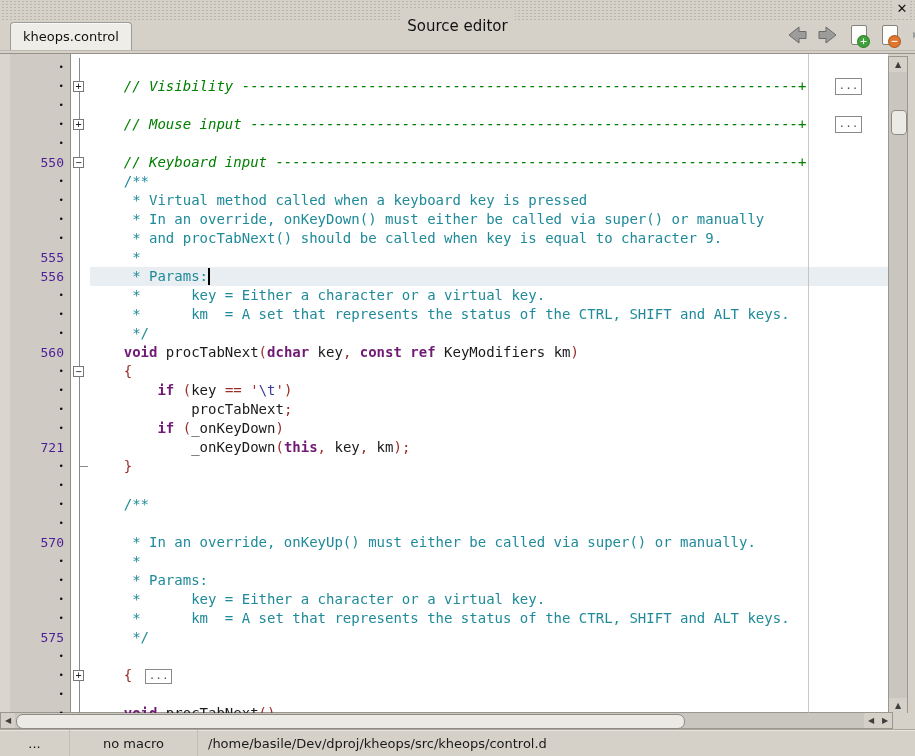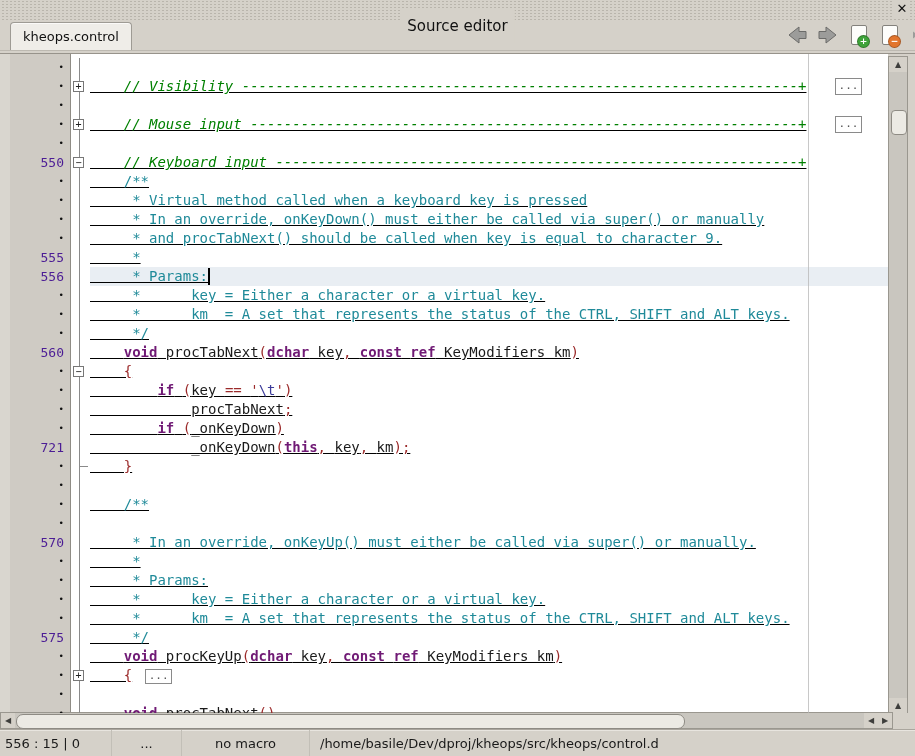--- a/index.html
+++ b/index.html
@@ -46,21 +46,21 @@
   .r-ln{width:70px;box-sizing:border-box;padding-right:6px;text-align:right;
     font-family:"DejaVu Sans Mono",monospace;font-size:13px;line-height:19px;color:#4c1d95;}
   .r-ln.dot{font-size:9px;line-height:19px;color:#111;}
   .r-fold{width:20px;position:relative;}
   .r-fold .vl{position:absolute;left:9px;top:0;bottom:0;width:1px;background:#8A8A8A;}
   .r-fold .stub{position:absolute;left:9px;top:9px;width:9px;height:1px;background:#8A8A8A;}
   .r-fold .fbox{position:absolute;left:3px;top:4px;width:11px;height:11px;box-sizing:border-box;
     background:#FFF;border:1px solid #777;color:#222;font-weight:normal;
     font-family:"DejaVu Sans Mono",monospace;font-size:10px;line-height:9px;text-align:center;}
   .r-txt{margin:0;flex:1;font-family:"DejaVu Sans Mono",monospace;font-size:14px;line-height:19px;
-    white-space:pre;letter-spacing:0;text-decoration:underline;}
+    white-space:pre;letter-spacing:0;}
   .cm{color:#008000;font-style:italic;}
   .dd{color:#1F8A99;}
   .kw{color:#701a75;font-weight:bold;}
   .sy{color:#9B2A2A;}
   .st{color:#9B2A2A;}
   .es{color:#3C3C99;}
   .pl{color:#1A1A1A;}
   .cbox{box-sizing:border-box;border:1px solid #8A8A8A;background:#FFF;color:#555;
     font-family:"DejaVu Sans Mono",monospace;font-size:11px;text-align:center;}
   .cbox.right{position:absolute;left:835px;top:1px;width:27px;height:17px;line-height:14px;}
@@ -367,21 +367,20 @@
           <span class="r-fold">
             <i class="vl"></i>
           </span>
           <pre class="r-txt"><span class="dd">     */</span></pre>
         </div>
         <div class="row">
           <span class="r-ln dot">•</span>
           <span class="r-fold">
             <i class="vl"></i>
           </span>
-          <pre class="r-txt"><span class="pl">    </span><span class="kw">void</span><span class="pl"> procKeyUp</span><span class="sy">(</span><span class="kw">dchar</span><span class="pl"> key</span><span class="sy">, </span><span class="kw">const</span><span class="pl"> </span><span class="kw">ref</span><span class="pl"> KeyModifiers km</span><span class="sy">)</span></pre>
         </div>
         <div class="row">
           <span class="r-ln dot">•</span>
           <span class="r-fold">
             <i class="vl"></i>
             <b class="fbox">+</b>
           </span>
           <pre class="r-txt"><span class="sy">    {</span><span class="cbox inline">...</span></pre>
         </div>
         <div class="row">
@@ -411,19 +410,18 @@
   </div>
 
   <div class="hscroll">
     <div class="arr a-left">◀</div>
     <div class="hthumb"></div>
     <div class="arr a-rl">◀</div>
     <div class="arr a-rr">▶</div>
   </div>
 
   <div class="statusbar">
-    <div class="sp sp1">556 : 15 | 0</div>
     <div class="sp sp2">...</div>
     <div class="sp sp3">no macro</div>
     <div class="sp sp4">/home/basile/Dev/dproj/kheops/src/kheops/control.d</div>
   </div>
 
 </div>
 
 </body></html>

